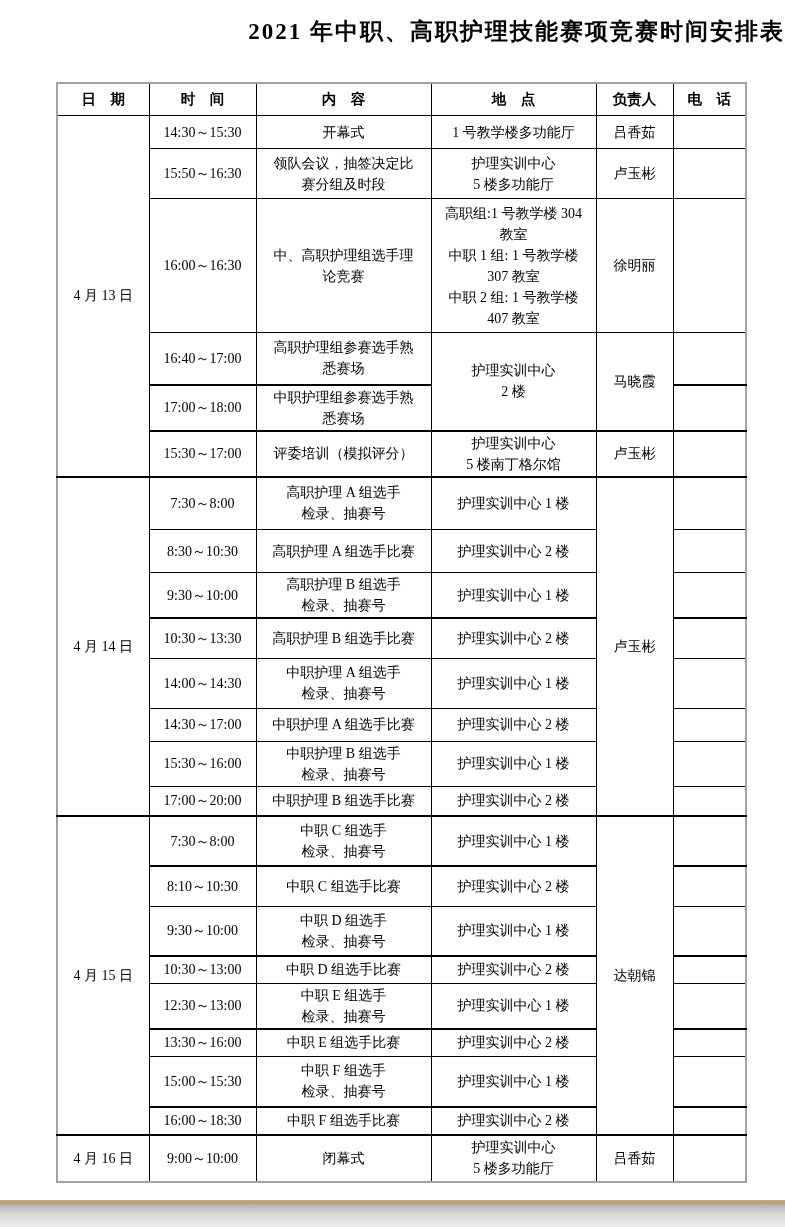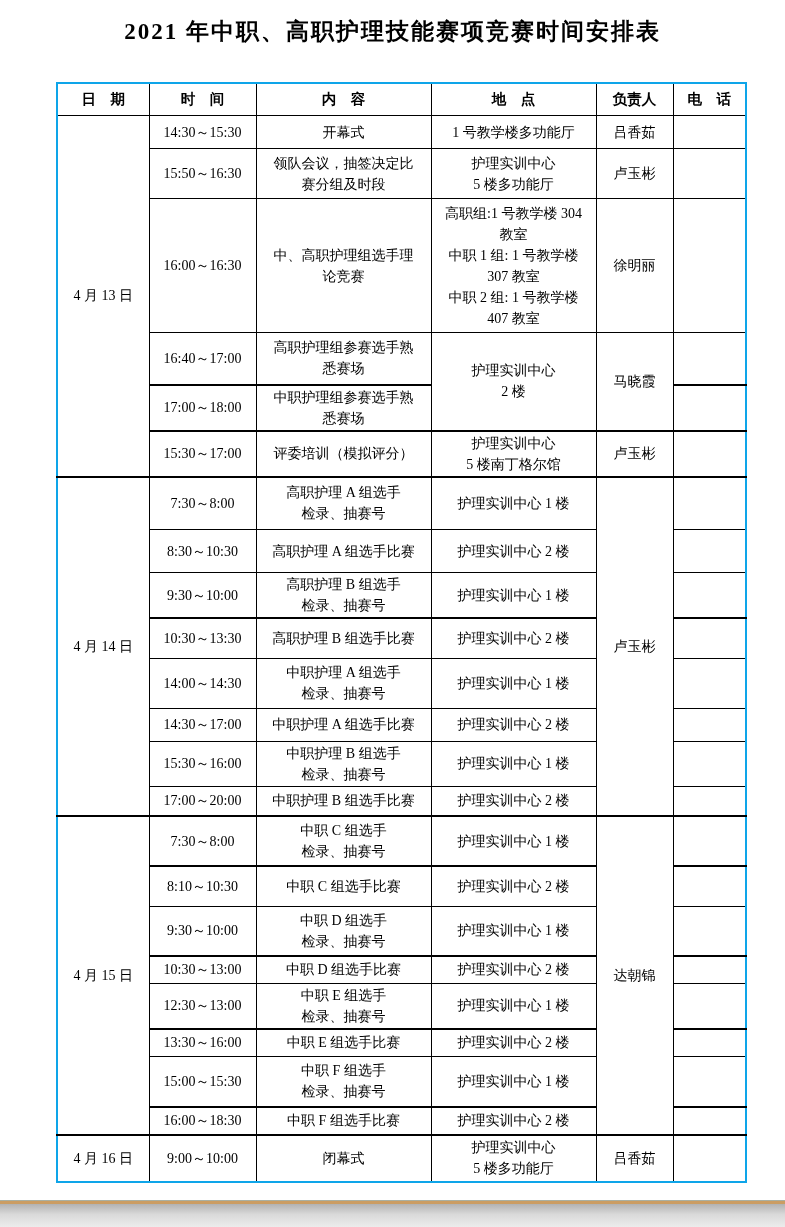--- a/index.html
+++ b/index.html
@@ -5,27 +5,27 @@
   html,body { margin:0; padding:0; }
   body {
     width:785px; height:1227px;
     background:#ffffff;
     font-family:"Liberation Serif","DejaVu Serif",serif;
     color:#000;
   }
   .page { position:relative; width:785px; height:1227px; background:#fff; overflow:hidden; }
   .title {
     margin:0; padding-top:16px;
-    text-align:center; font-weight:bold;
+    text-align:right; font-weight:bold;
     font-size:23px; letter-spacing:2px;
   }
   table.schedule {
     position:absolute; left:56px; top:82px; width:689px;
     border-collapse:collapse; table-layout:fixed;
-    border:2px solid #0ea5e9;
+    border:2px solid #a3a3a3;
   }
   .schedule th, .schedule td {
     border:1px solid #000;
     text-align:center; vertical-align:middle;
     padding:1px 2px;
     font-size:14px; line-height:1.5;
     overflow:hidden;
   }
   .schedule th { font-weight:bold; height:29px; font-size:14.5px; }
   .schedule td.c-loc, .schedule span.pre { white-space:pre-line; }

